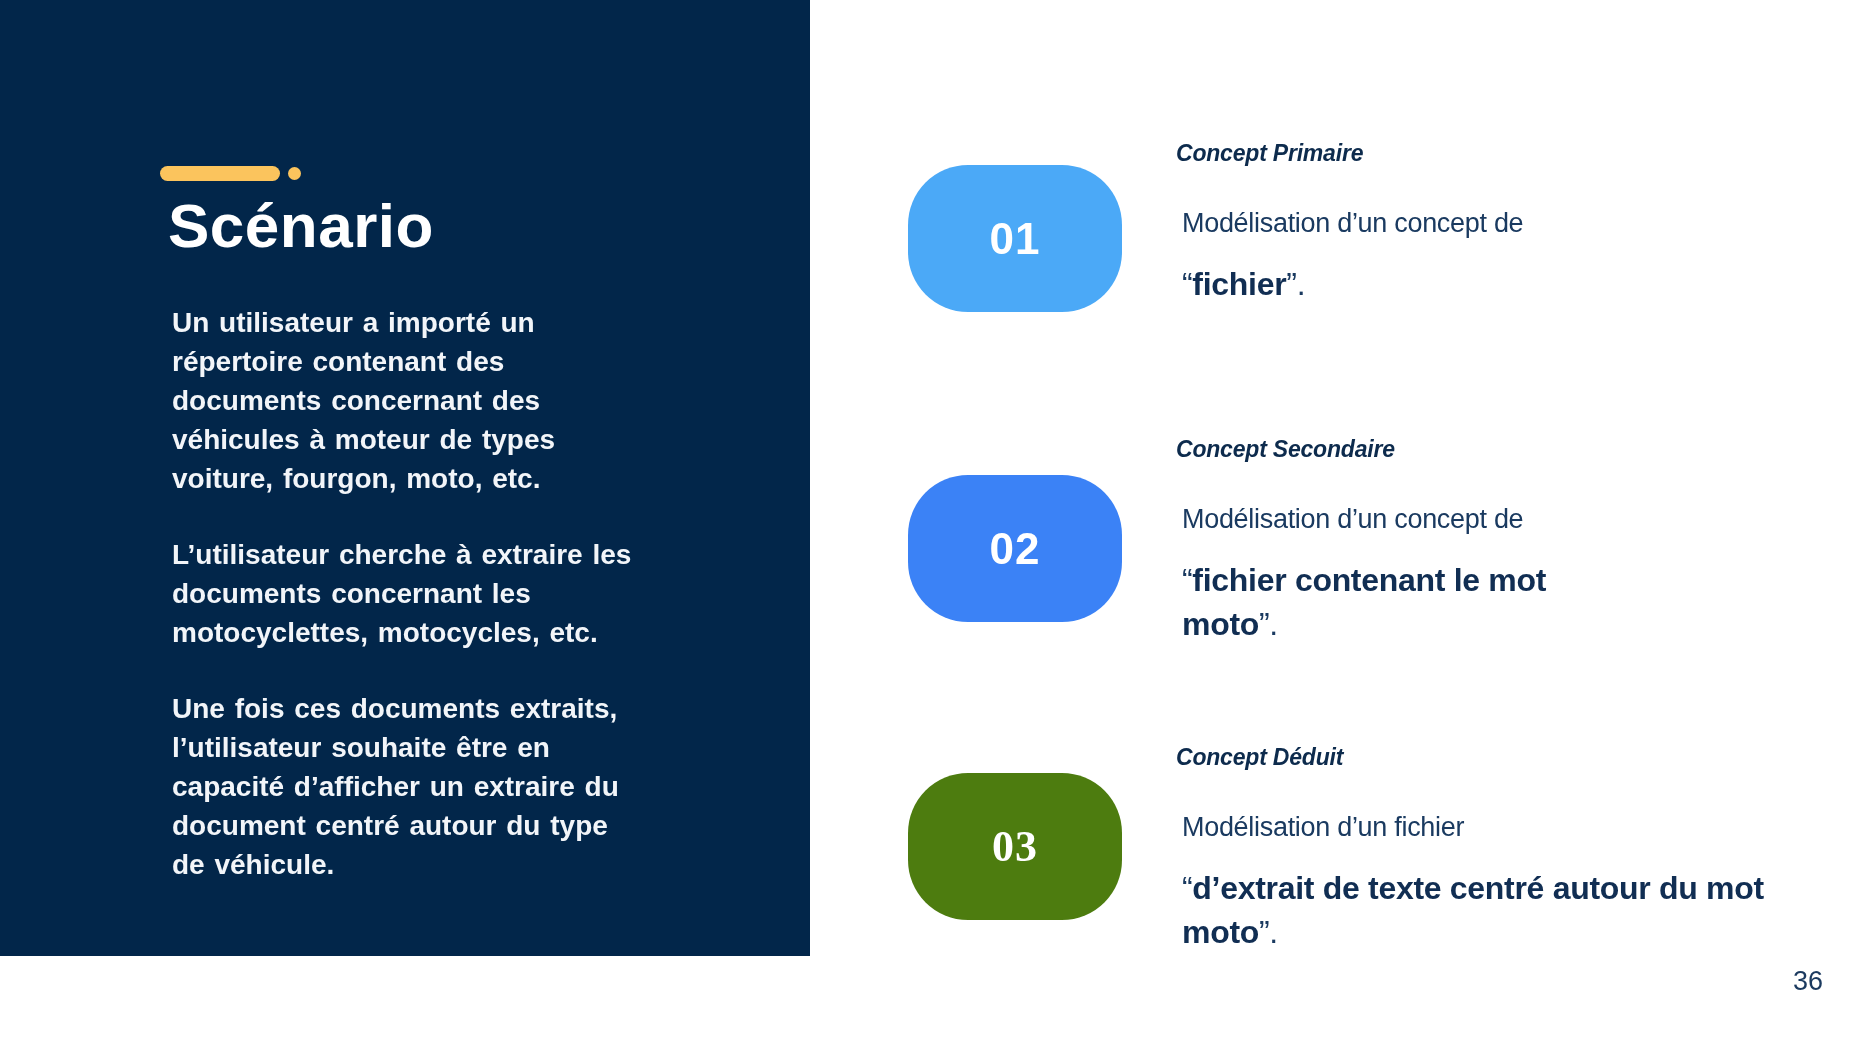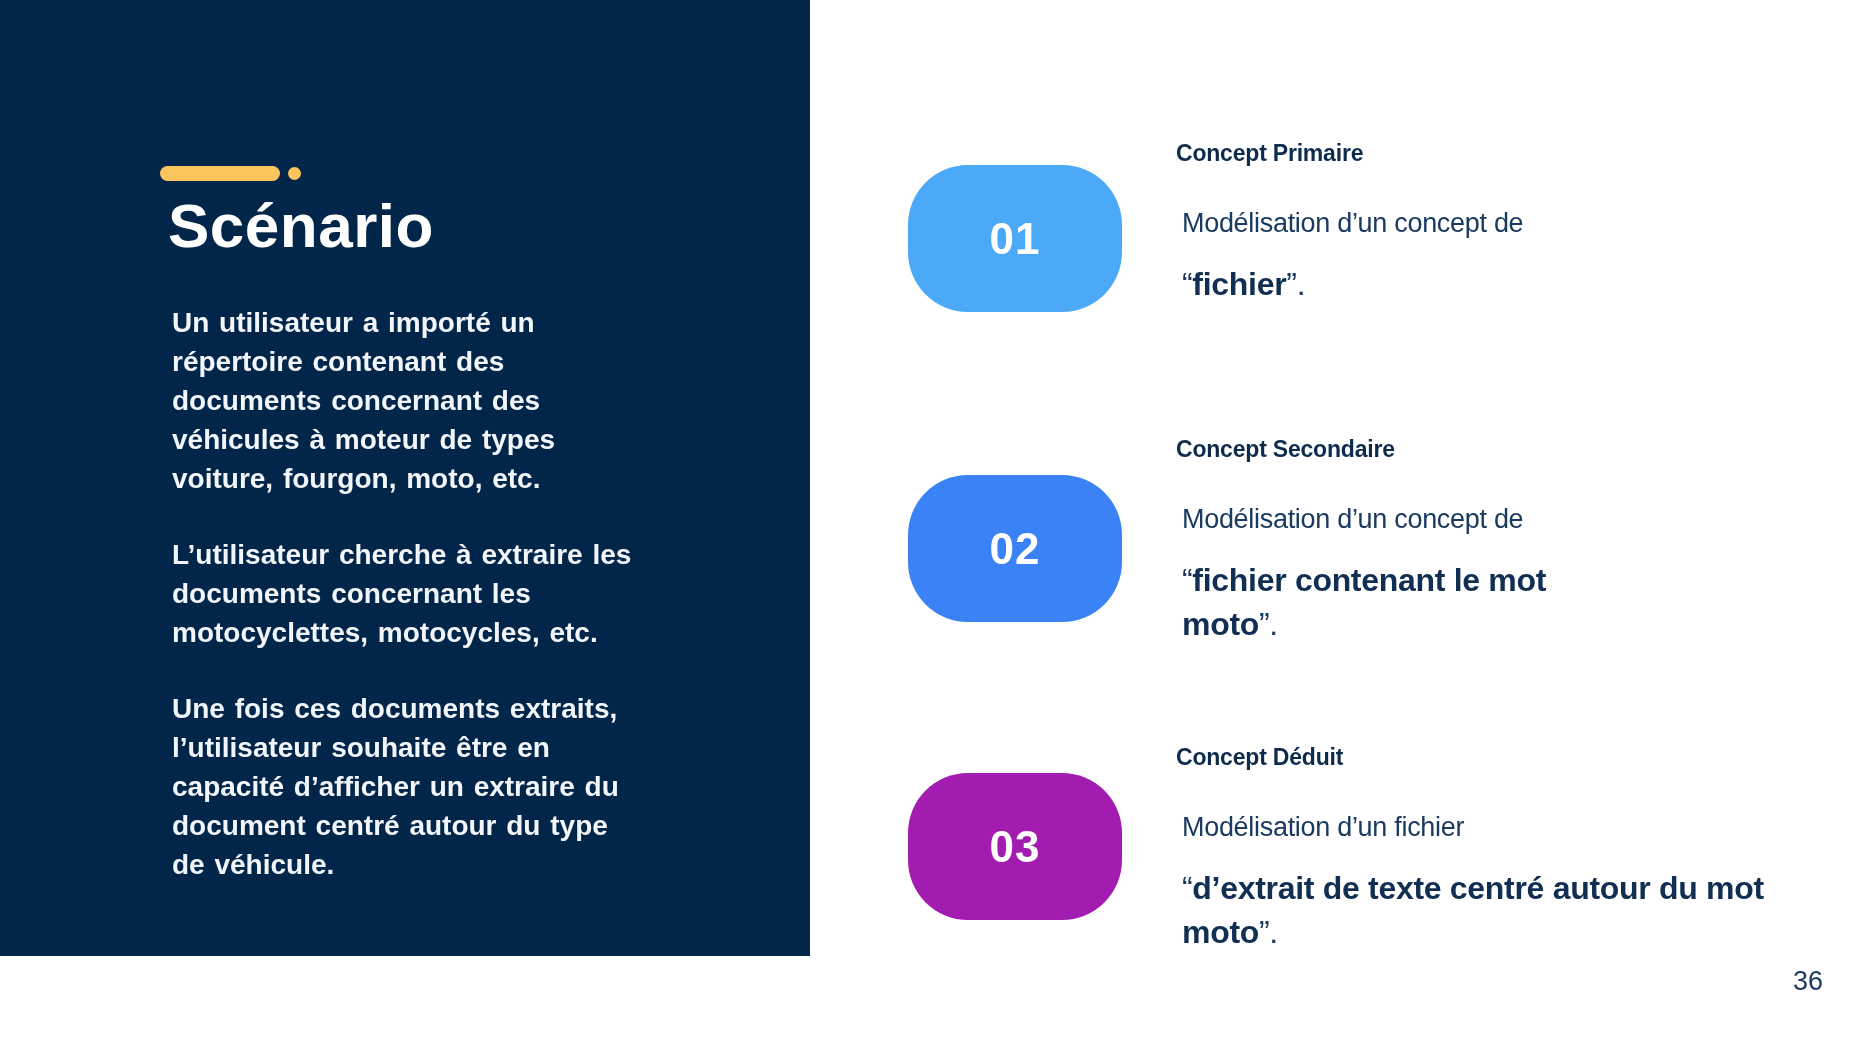--- a/index.html
+++ b/index.html
@@ -35,21 +35,21 @@
     display:flex; align-items:center; justify-content:center;
   }
   .c1 .pill { top:25px; background:#4BA9F7; }
   .c2 .pill { top:39px; background:#F88A66; }
   .c3 .pill { top:29px; background:#C28ADD; }
   .pill .num { color:#ffffff; font-size:44px; font-weight:700; letter-spacing:1px; }
 
   .ctext { position:absolute; left:1176px; top:0; }
   .c1 .ctext, .c2 .ctext { width:390px; }
   .c3 .ctext { width:620px; }
-  .ctext h2 { margin:0; font-size:23px; font-weight:700; color:#0D2B4D; letter-spacing:-0.2px; }
+  .ctext h2 { margin:0; font-size:23px; font-weight:700; color:#0D2B4D; letter-spacing:-0.2px;font-style:italic; }
   .ctext .lead {
     margin:34px 0 0 6px; font-size:27px; line-height:44px;
     color:#1A3A60; letter-spacing:-0.3px;
   }
   .ctext .quote {
     margin:17px 0 0 6px; font-size:32px; line-height:44px;
     color:#1A3A60; letter-spacing:-0.3px;
   }
   .ctext .quote strong { font-weight:700; color:#112E53; }
 
@@ -109,21 +109,21 @@
       <span class="num">02</span>
     </div>
     <div class="ctext">
       <h2>Concept Secondaire</h2>
       <p class="lead">Modélisation d’un concept de</p>
       <p class="quote"><span>“</span><strong>fichier contenant le mot moto</strong><span>”.</span></p>
     </div>
   </section>
 
   <section class="concept c3">
-    <div class="pill" style="background: #a21caf;">
+    <div class="pill" style="background: #4d7c0f; font-family: Liberation Serif, serif;">
       <span class="num">03</span>
     </div>
     <div class="ctext">
       <h2>Concept Déduit</h2>
       <p class="lead">Modélisation d’un fichier</p>
       <p class="quote"><span>“</span><strong>d’extrait de texte centré autour du mot moto</strong><span>”.</span></p>
     </div>
   </section>
 
   <div class="pagenum">36</div>

